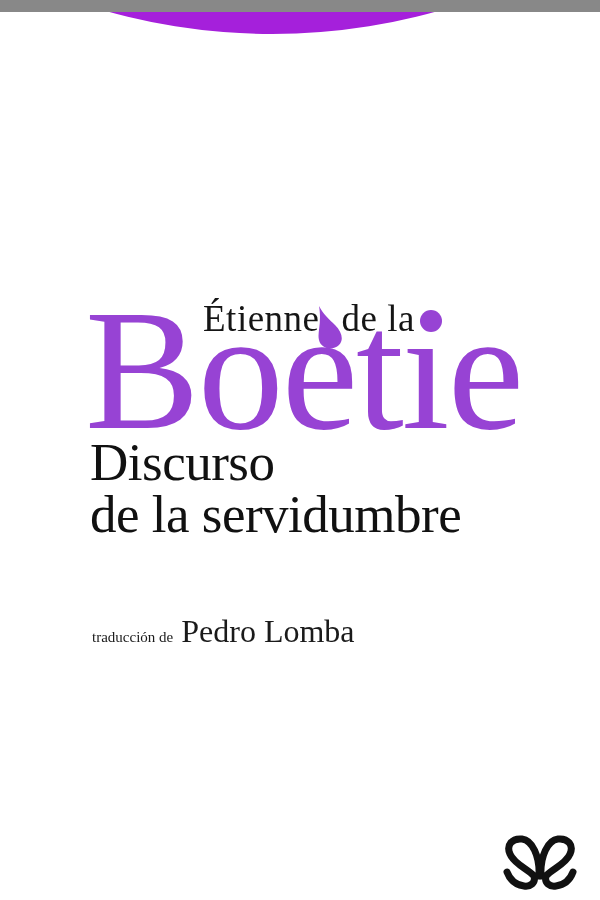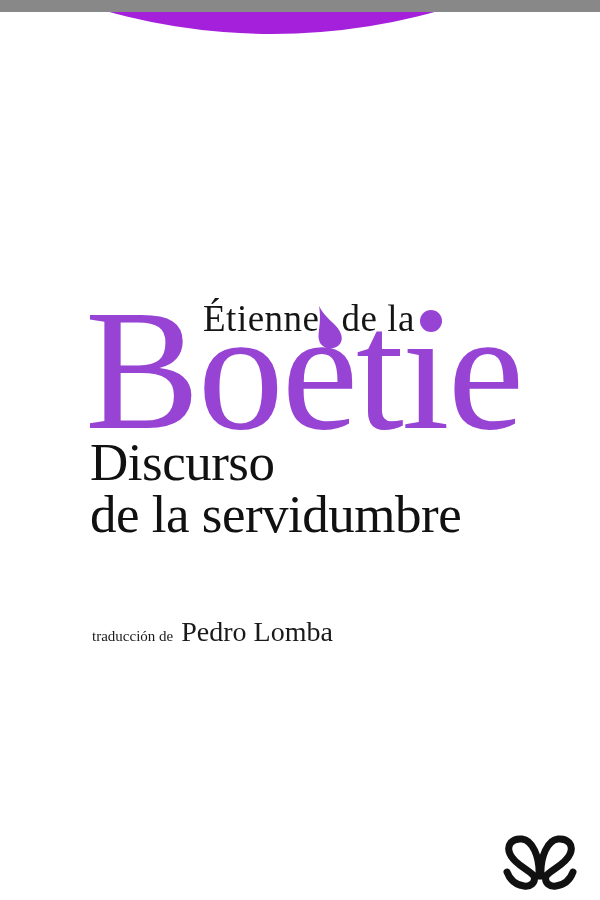--- a/index.html
+++ b/index.html
@@ -44,21 +44,21 @@
     color:#111111;
     letter-spacing:-0.5px;
   }
   .credits{
     position:absolute;
     left:92px;top:607px;
     color:#1a1a1a;
   }
   .credit-line{height:25px;line-height:25px;white-space:nowrap;}
   .credit-role{font-size:15px;}
-  .credit-name{font-size:28px;margin-left:4px;}
+  .credit-name{font-size:32px;margin-left:4px;}
   .publisher-logo{position:absolute;left:502px;top:822px;}
 </style>
 </head>
 <body>
 
 <div class="cover">
 
   <svg class="arc-svg" width="600" height="40" viewBox="0 0 600 40" aria-hidden="true">
     <ellipse cx="272" cy="-378" rx="497" ry="400" fill="#A520DB"></ellipse>
   </svg>

